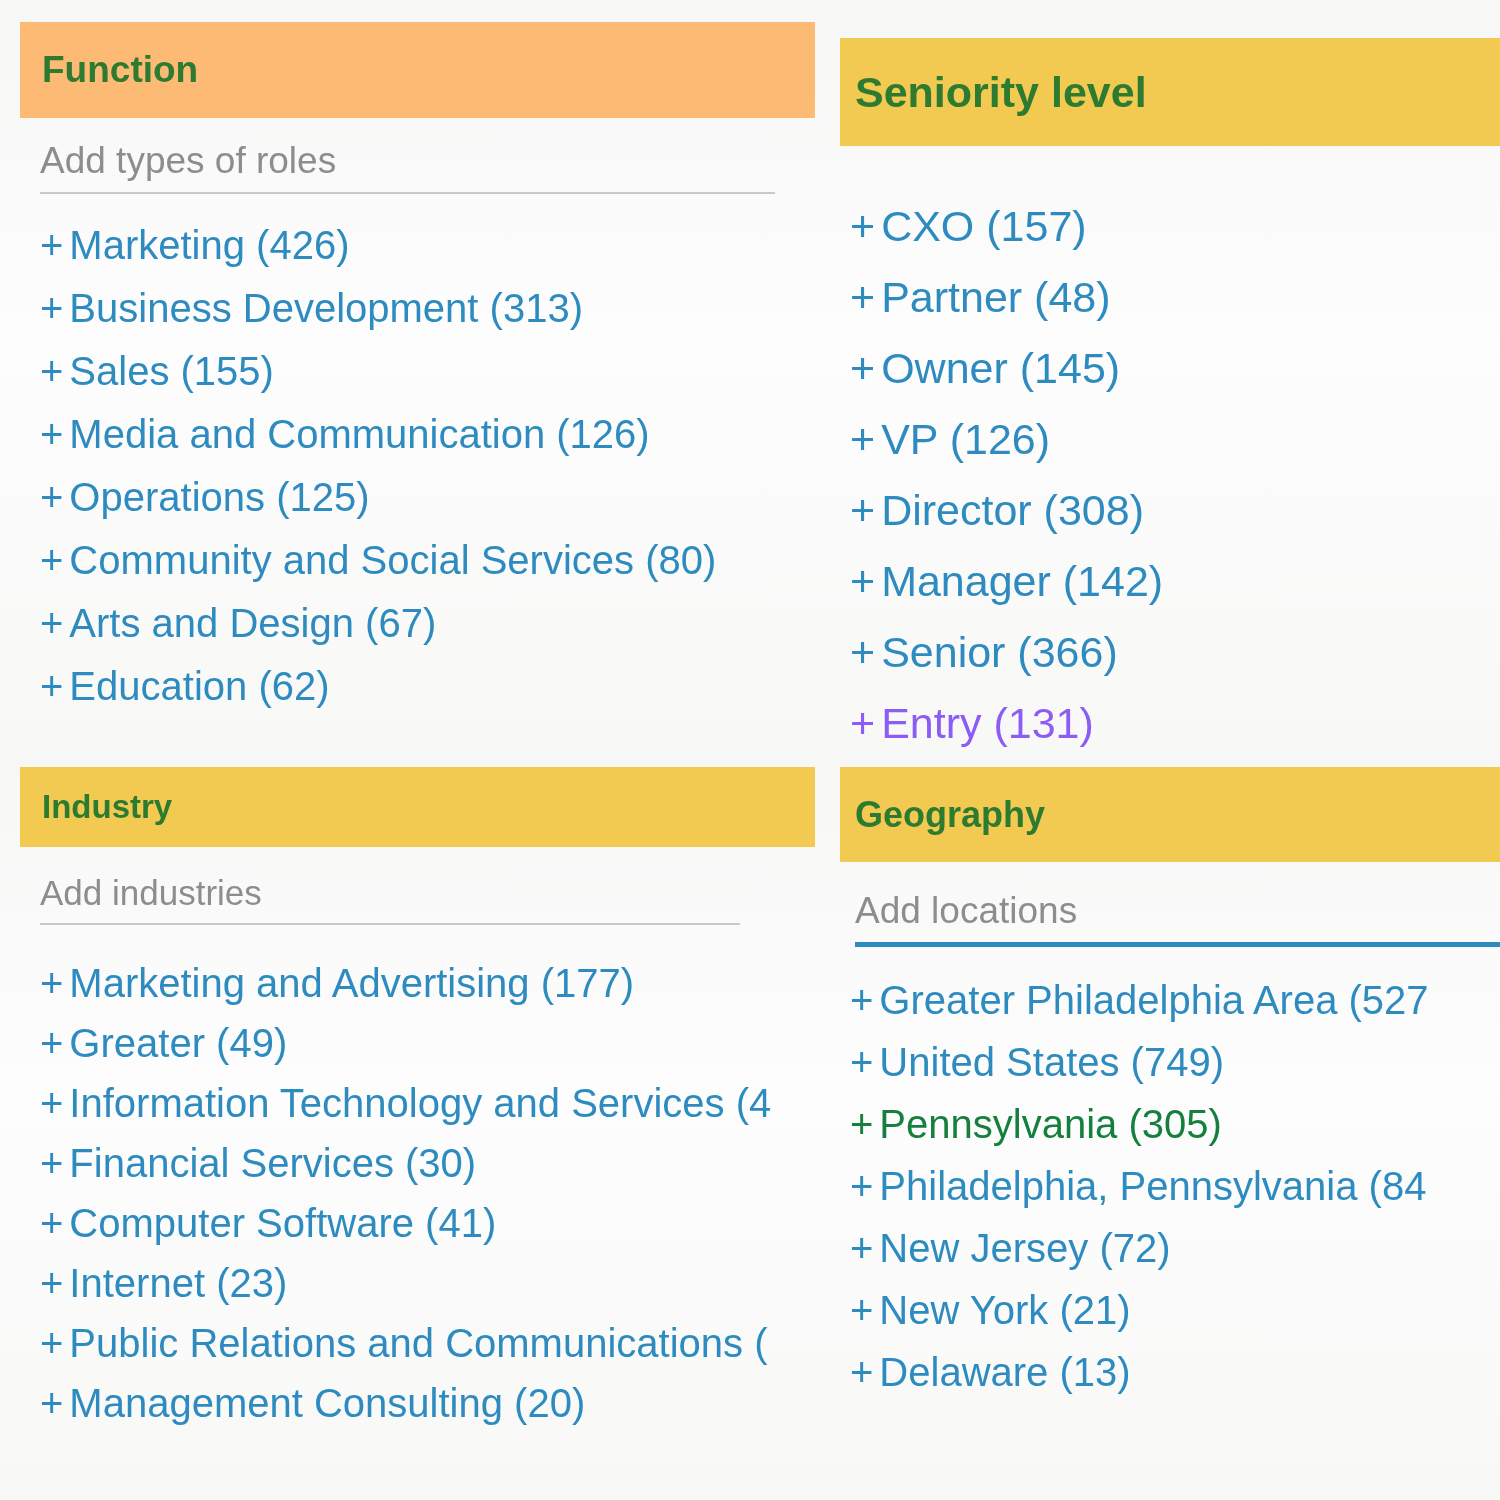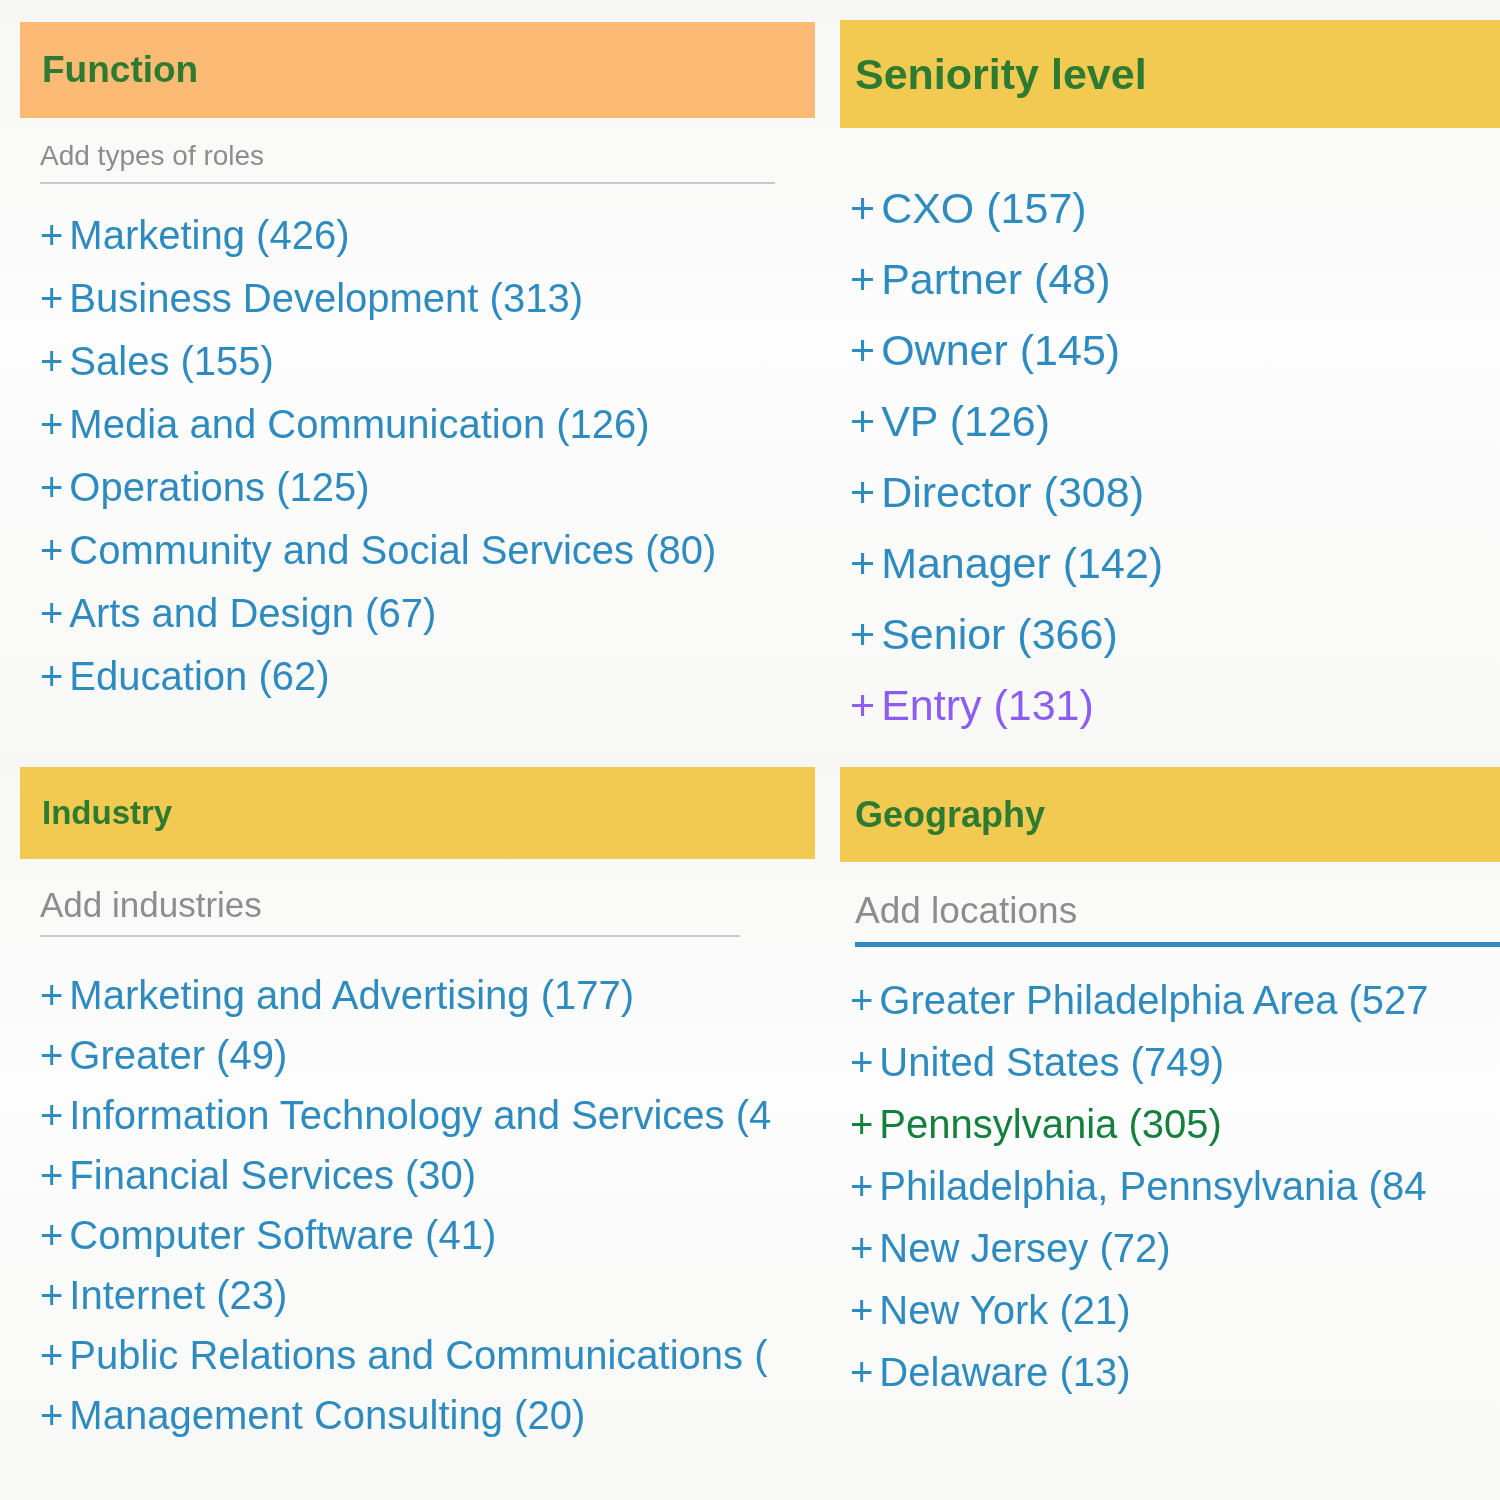--- a/index.html
+++ b/index.html
@@ -61,22 +61,22 @@
   }
   
   .col-right .facet-header {
     margin-left: 5px;
     margin-right: 0;
     padding-left: 15px;
     height: 108px;
     font-size: 43px;
   }
   .row-top.col-left .facet-header { margin-top: 22px; }
-  .row-top.col-right .facet-header { margin-top: 20px; }
-  .row-bot.col-left .facet-header { margin-top: 12px; height: 92px; font-size: 33px; }
+  .row-top.col-right .facet-header { margin-top: 38px; }
+  .row-bot.col-left .facet-header { margin-top: 12px; height: 80px; font-size: 33px; }
   .row-bot.col-right .facet-header { margin-top: 12px; height: 95px; font-size: 36px; }
 
   
   .facet-input-wrap {
     box-sizing: border-box;
   }
   .col-left .facet-input-wrap { margin: 0 20px 0 20px; padding-left: 20px; }
   .col-right .facet-input-wrap { margin: 0 1px 0 5px; padding-left: 15px; }
 
   .facet-input {
@@ -88,21 +88,21 @@
     cursor: text;
   }
   .facet-underline {
     height: 2px;
     background: #c9c9c9;
   }
   .facet-underline.focused {
     height: 5px;
     background: #2e8bc0;
   }
-  .row-top.col-left .facet-input { font-size: 28px; padding-top: 22px; }
+  .row-top.col-left .facet-input { font-size: 37px; padding-top: 22px; }
   .row-top.col-left .facet-underline { width: 735px; }
   .row-bot.col-left .facet-input { font-size: 35px; padding-top: 26px; }
   .row-bot.col-left .facet-underline { width: 700px; }
   .row-bot.col-right .facet-input { font-size: 37px; padding-top: 28px; }
   .row-bot.col-right .facet-underline { width: 1500px; }
 
   
   .facet-options {
     list-style: none;
     margin: 0;

